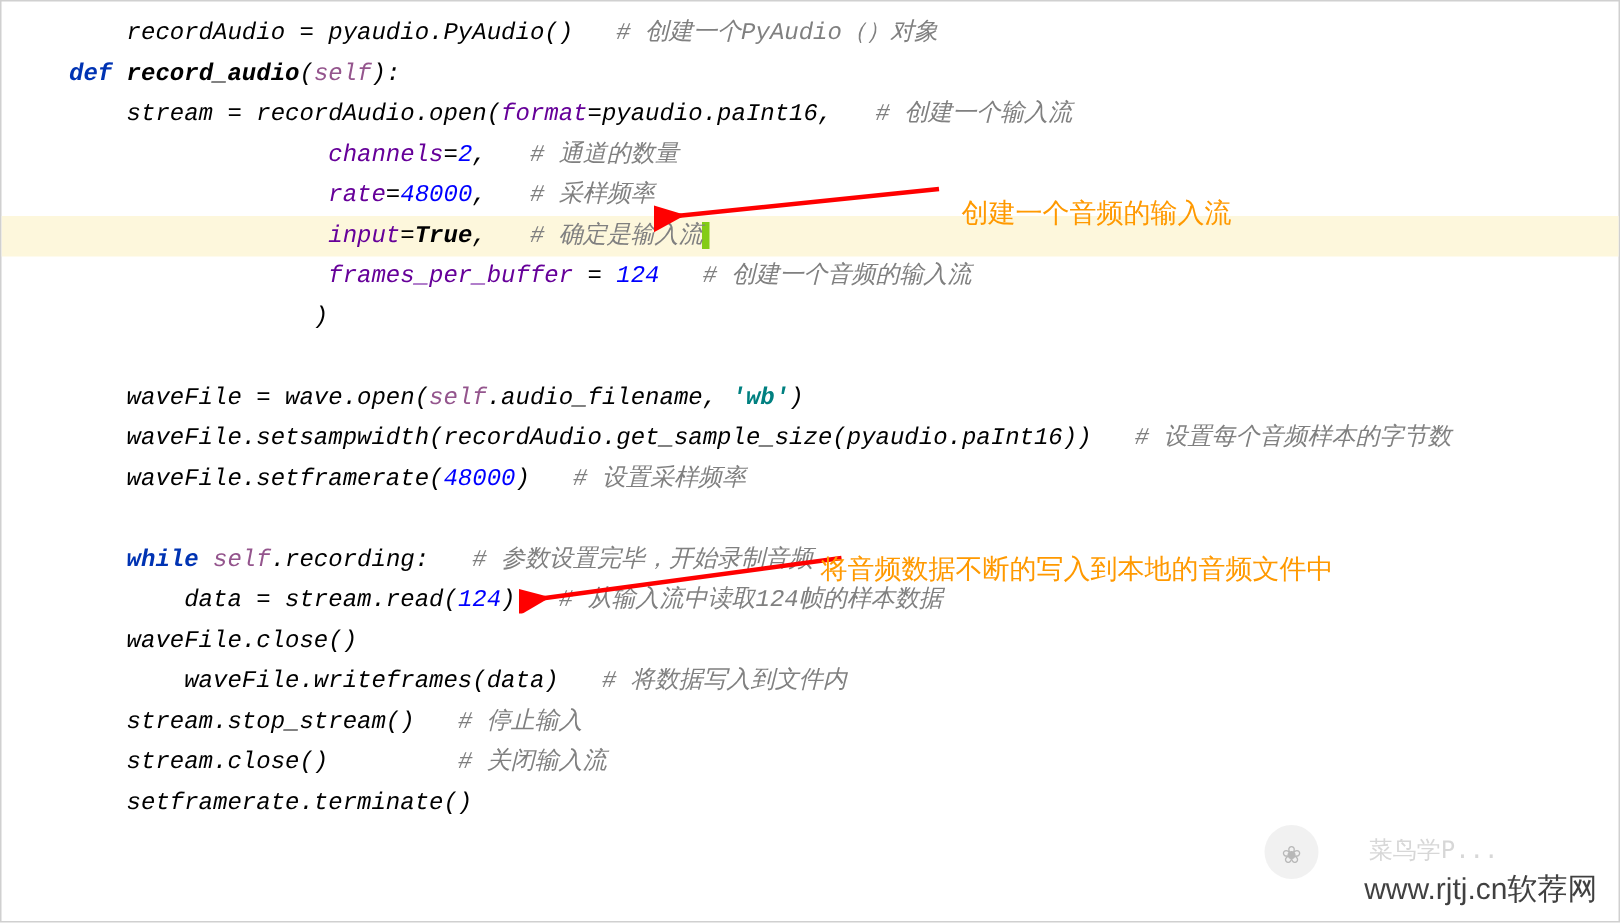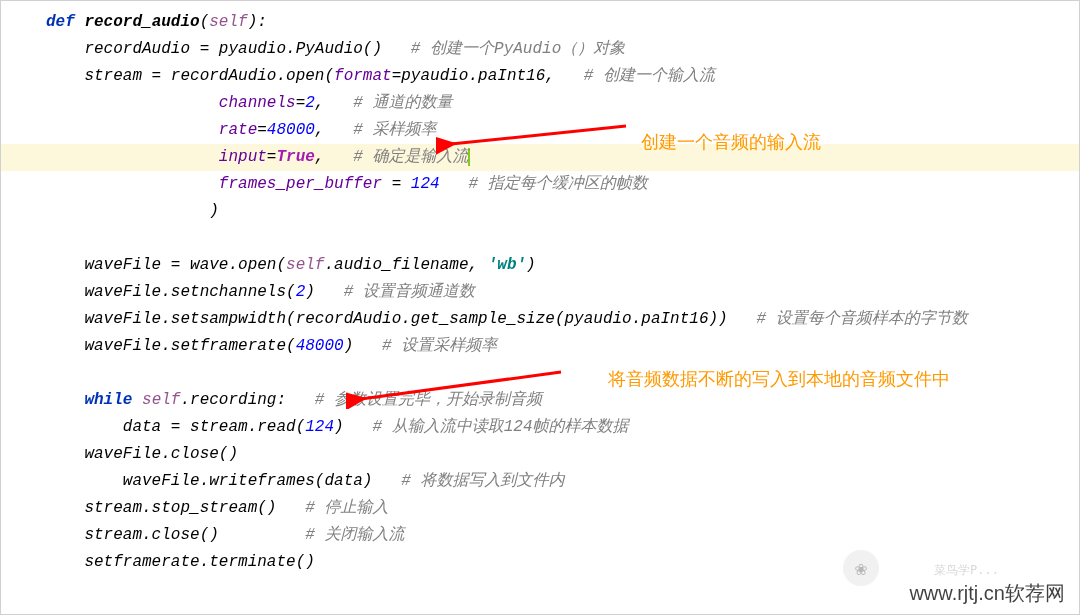--- a/index.html
+++ b/index.html
@@ -32,21 +32,21 @@
     margin-left: -45px;
     padding-left: 45px;
     width: 1035px;
   }
   .kw { color: #0033b3; font-weight: bold; }
   .def { font-weight: bold; color: #000; }
   .self { color: #94558d; }
   .str { color: #008080; font-weight: bold; }
   .num { color: #0000ff; }
   .param { color: #660099; }
-  .true { color: #a21caf; font-weight: bold; }
+  .true { color: #000000; font-weight: bold; }
   .comment { color: #808080; }
   .plain { color: #000; }
   .arrow {
     position: absolute;
   }
   .annot {
     position: absolute;
     color: #ff9900;
     font-style: normal;
     font-size: 18px;
@@ -76,42 +76,41 @@
     justify-content: center;
     font-size: 20px;
     color: rgba(100,100,100,0.4);
   }
   .wm-text2 {
     position: absolute;
     right: 80px;
     bottom: 34px;
     color: rgba(140,140,140,0.35);
     font-style: normal;
-    font-size: 12px;
+    font-size: 16px;
     margin-top: 24px;
   }
   .caret {
-    border-right: 2px solid #84cc16;
+    border-right: 5px solid #84cc16;
   }
 </style>
 </head>
 <body>
 
 <div class="code-area">
+<div class="line"><span class="plain">    recordAudio = pyaudio.PyAudio()   </span><span class="comment"># 创建一个PyAudio（）对象</span></div>
 <div class="line"><span class="kw">def</span><span class="def"> record_audio</span><span class="plain">(</span><span class="self">self</span><span class="plain">):</span></div>
-<div class="line"><span class="plain">    recordAudio = pyaudio.PyAudio()   </span><span class="comment"># 创建一个PyAudio（）对象</span></div>
 <div class="line"><span class="plain">    stream = recordAudio.open(</span><span class="param">format</span><span class="plain">=pyaudio.paInt16,   </span><span class="comment"># 创建一个输入流</span></div>
 <div class="line"><span class="plain">                  </span><span class="param">channels</span><span class="plain">=</span><span class="num">2</span><span class="plain">,   </span><span class="comment"># 通道的数量</span></div>
 <div class="line"><span class="plain">                  </span><span class="param">rate</span><span class="plain">=</span><span class="num">48000</span><span class="plain">,   </span><span class="comment"># 采样频率</span></div>
 <div class="line highlight-line"><span class="plain">                  </span><span class="param">input</span><span class="plain">=</span><span class="true">True</span><span class="plain">,   </span><span class="comment caret"># 确定是输入流</span></div>
-<div class="line"><span class="plain">                  </span><span class="param">frames_per_buffer </span><span class="plain">= </span><span class="num">124</span><span class="plain">   </span><span class="comment"># 指定每个缓冲区的帧数</span></div>
+<div class="line"><span class="plain">                  </span><span class="param">frames_per_buffer </span><span class="plain">= </span><span class="num">124</span><span class="plain">   </span><span class="comment"># 创建一个音频的输入流</span></div>
 <div class="line"><span class="plain">                 )</span></div>
 <div class="line">&nbsp;</div>
 <div class="line"><span class="plain">    waveFile = wave.open(</span><span class="self">self</span><span class="plain">.audio_filename, </span><span class="str">'wb'</span><span class="plain">)</span></div>
-<div class="line"><span class="plain">    waveFile.setnchannels(</span><span class="num">2</span><span class="plain">)   </span><span class="comment"># 设置音频通道数</span></div>
 <div class="line"><span class="plain">    waveFile.setsampwidth(recordAudio.get_sample_size(pyaudio.paInt16))   </span><span class="comment"># 设置每个音频样本的字节数</span></div>
 <div class="line"><span class="plain">    waveFile.setframerate(</span><span class="num">48000</span><span class="plain">)   </span><span class="comment"># 设置采样频率</span></div>
 <div class="line">&nbsp;</div>
 <div class="line"><span class="plain">    </span><span class="kw">while</span><span class="plain"> </span><span class="self">self</span><span class="plain">.recording:   </span><span class="comment"># 参数设置完毕，开始录制音频</span></div>
 <div class="line"><span class="plain">        data = stream.read(</span><span class="num">124</span><span class="plain">)   </span><span class="comment"># 从输入流中读取124帧的样本数据</span></div>
 <div class="line"><span class="plain">    waveFile.close()</span></div>
 <div class="line"><span class="plain">        waveFile.writeframes(data)   </span><span class="comment"># 将数据写入到文件内</span></div>
 <div class="line"><span class="plain">    stream.stop_stream()   </span><span class="comment"># 停止输入</span></div>
 <div class="line"><span class="plain">    stream.close()         </span><span class="comment"># 关闭输入流</span></div>
 <div class="line"><span class="plain">    setframerate.terminate()</span></div>
@@ -128,17 +127,17 @@
 <div class="annot" style="left:640px; top:126px;">创建一个音频的输入流</div>
 
 <svg class="arrow" style="left:345px; top:363px;" width="225" height="45">
   <defs>
       <marker id="ah2" markerWidth="12" markerHeight="10" refX="2" refY="5" orient="auto">
         <polygon points="12,0 0,5 12,10" fill="#ff0000"></polygon>
       </marker>
     </defs>
   <line x1="215" y1="8" x2="15" y2="35" stroke="#ff0000" stroke-width="3" marker-end="url(#ah2)"></line>
 </svg>
-<div class="annot" style="left:607px; top:363px;">将音频数据不断的写入到本地的音频文件中</div>
+<div class="annot" style="left:546px; top:363px;">将音频数据不断的写入到本地的音频文件中</div>
 
 <div class="wm-icon">❀</div>
 <div class="wm-text2">菜鸟学P...</div>
 <div class="watermark">www.rjtj.cn软荐网</div>
 
 </body></html>

